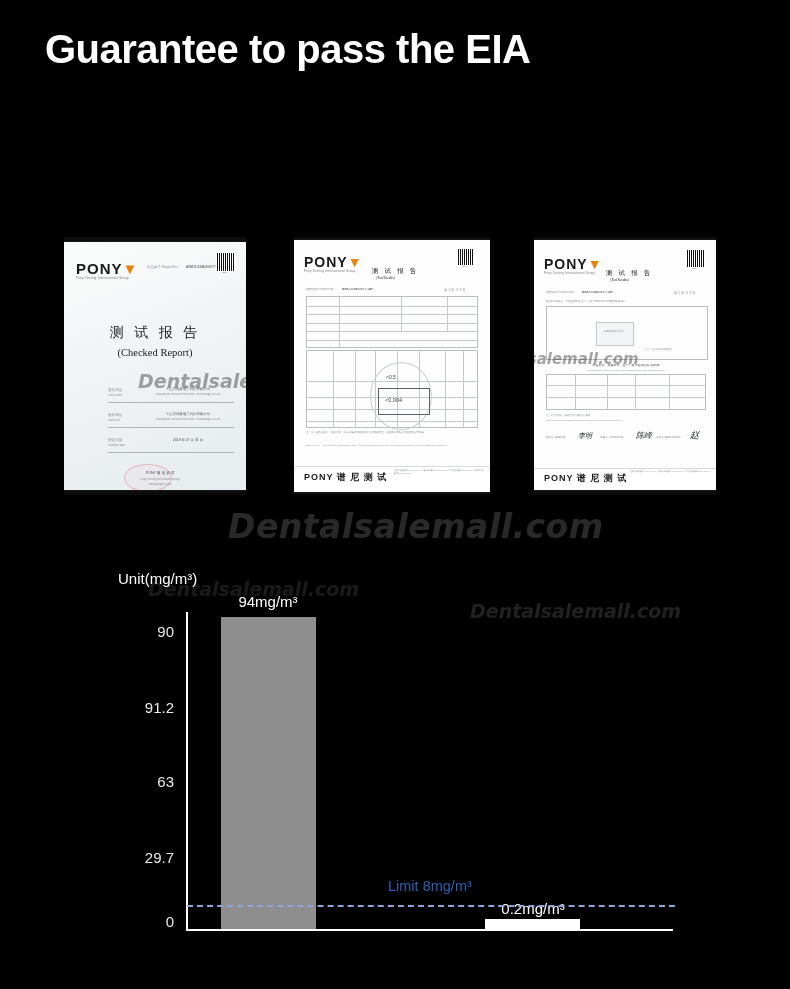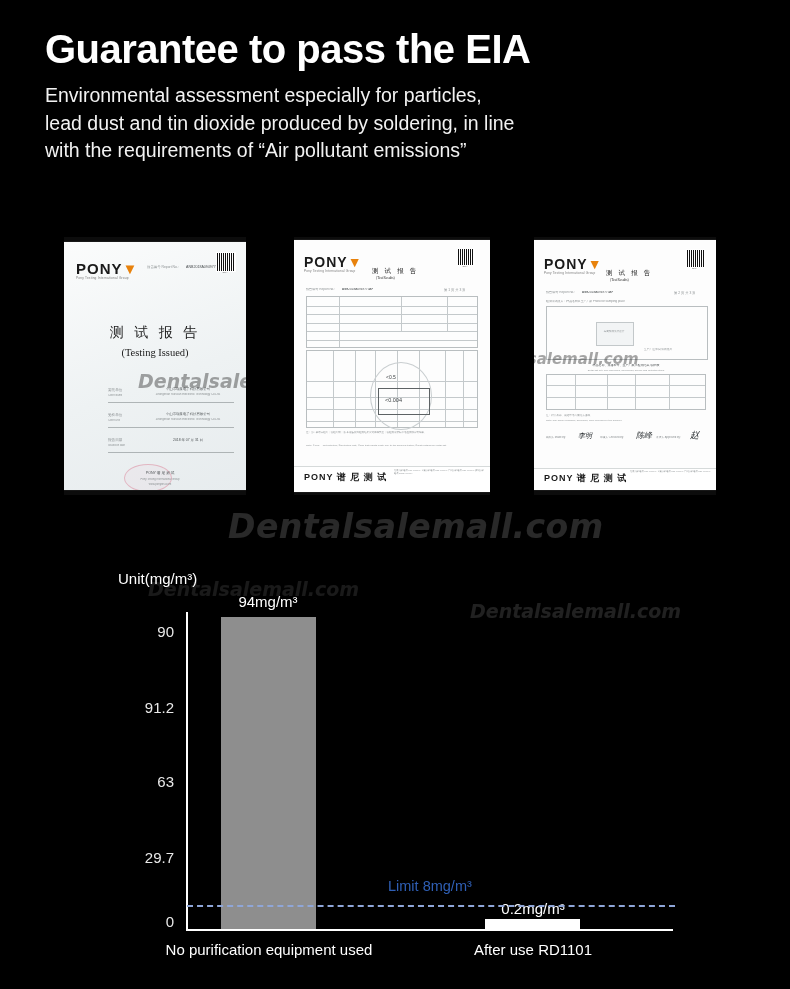--- a/index.html
+++ b/index.html
@@ -114,43 +114,40 @@
 
   .xlabel{position:absolute;font-size:15px;color:#ffffff;text-align:center;}
 </style>
 </head>
 <body>
 
 <div class="page">
 
   <div class="header">
     <h1 class="headline">Guarantee to pass the EIA</h1>
-    <p class="subline">Environmental assessment especially for particles,
-lead dust and tin dioxide produced by soldering, in line
-with the requirements of  “Air pollutant emissions”</p>
   </div>
 
   <div class="certs">
 
     <div class="cert c1">
       <div class="paper">
 
         <div class="pony" style="left:12px;top:18px;font-size:15px;">
           <span>PONY</span><span class="y">▼</span>
         </div>
         <div class="pony-sub" style="left:12px;top:34px;font-size:3.2px;">Pony Testing International Group</div>
 
         <div class="microtext" style="left:83px;top:23px;font-size:3.4px;">报告编号 Report No.:</div>
         <div class="microtext dark" style="left:122px;top:23px;font-size:3.6px;">ANB2018A0949775AF</div>
 
         <div class="qr" style="left:152px;top:10px;width:18px;height:18px;"></div>
         <div class="qrcap" style="left:152px;top:29px;width:18px;text-align:center;">CMA</div>
 
         <div class="cn-title" style="left:0;right:0;top:82px;text-align:center;font-size:14px;letter-spacing:3px;">测 试 报 告</div>
-        <div class="en-title" style="left:0;right:0;top:105px;text-align:center;font-size:10.5px;">(Testing   Issued)</div>
+        <div class="en-title" style="left:0;right:0;top:105px;text-align:center;font-size:10.5px;">(Checked   Report)</div>
 
         <div class="microtext" style="left:44px;top:146px;font-size:3.6px;">委托单位</div>
         <div class="microtext" style="left:44px;top:152px;font-size:2.6px;">Client Name</div>
         <div class="microtext dark" style="left:78px;top:145px;width:92px;text-align:center;font-size:3.4px;">中山市瑞集电子科技有限公司</div>
         <div class="microtext" style="left:78px;top:151px;width:92px;text-align:center;font-size:2.9px;">Zhongshan Ruiscan Electronic Technology Co.Ltd.</div>
         <div class="microline" style="left:44px;top:160px;width:126px;"></div>
 
         <div class="microtext" style="left:44px;top:171px;font-size:3.6px;">受检单位</div>
         <div class="microtext" style="left:44px;top:177px;font-size:2.6px;">Client Unit</div>
         <div class="microtext dark" style="left:78px;top:170px;width:92px;text-align:center;font-size:3.4px;">中山市瑞集电子科技有限公司</div>
@@ -319,17 +316,15 @@
 
     <div class="bar b1" style="top:57px;height:312px;"></div>
     <div class="bar b2" style="top:359px;height:10px;"></div>
 
     <div class="barlabel" style="left:188px;top:33px;">94mg/m³</div>
     <div class="barlabel" style="left:453px;top:340px;">0.2mg/m³</div>
 
     <div class="limit-line" style="position:absolute;left:187px;top:345px;width:488px;"></div>
     <div class="limit-label" style="position:absolute;left:388px;top:318px;">Limit 8mg/m³</div>
 
-    <div class="xlabel" style="left:158px;top:381px;width:222px;">No purification equipment used</div>
-    <div class="xlabel" style="left:438px;top:381px;width:190px;">After use RD1101</div>
   </div>
 
 </div>
 
 </body></html>

